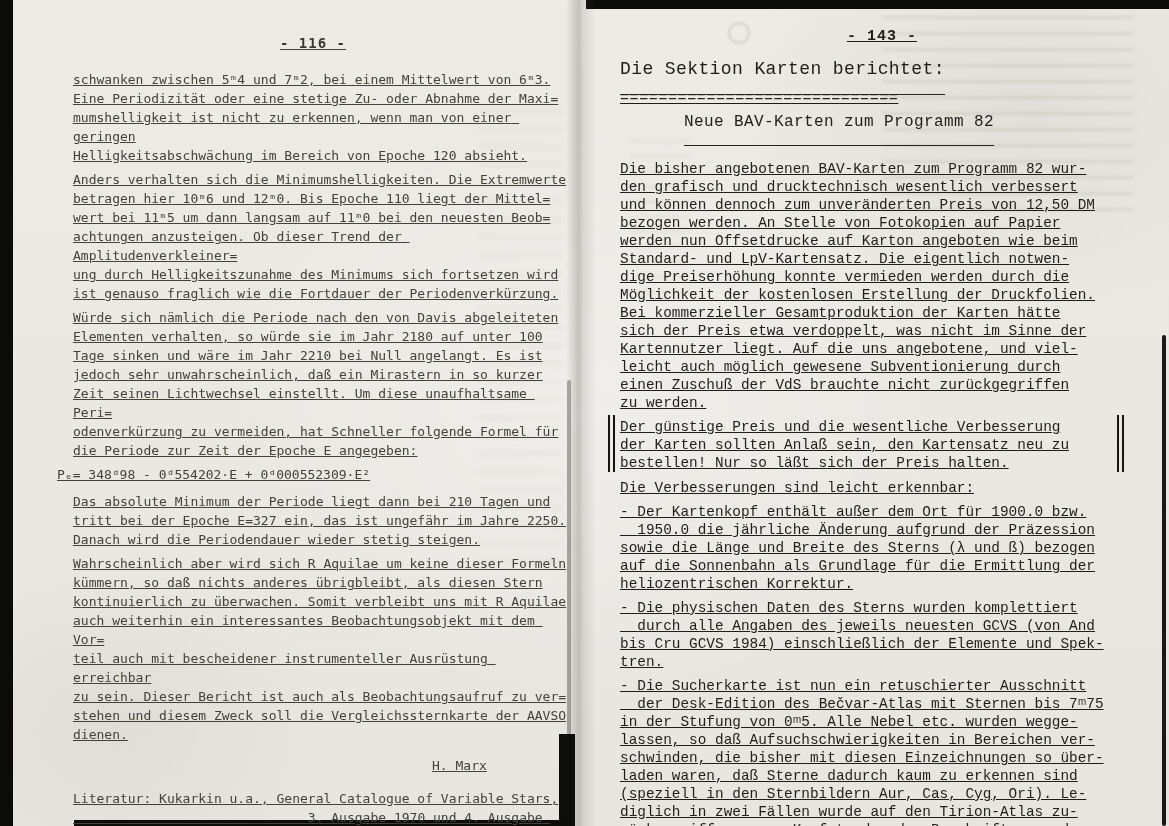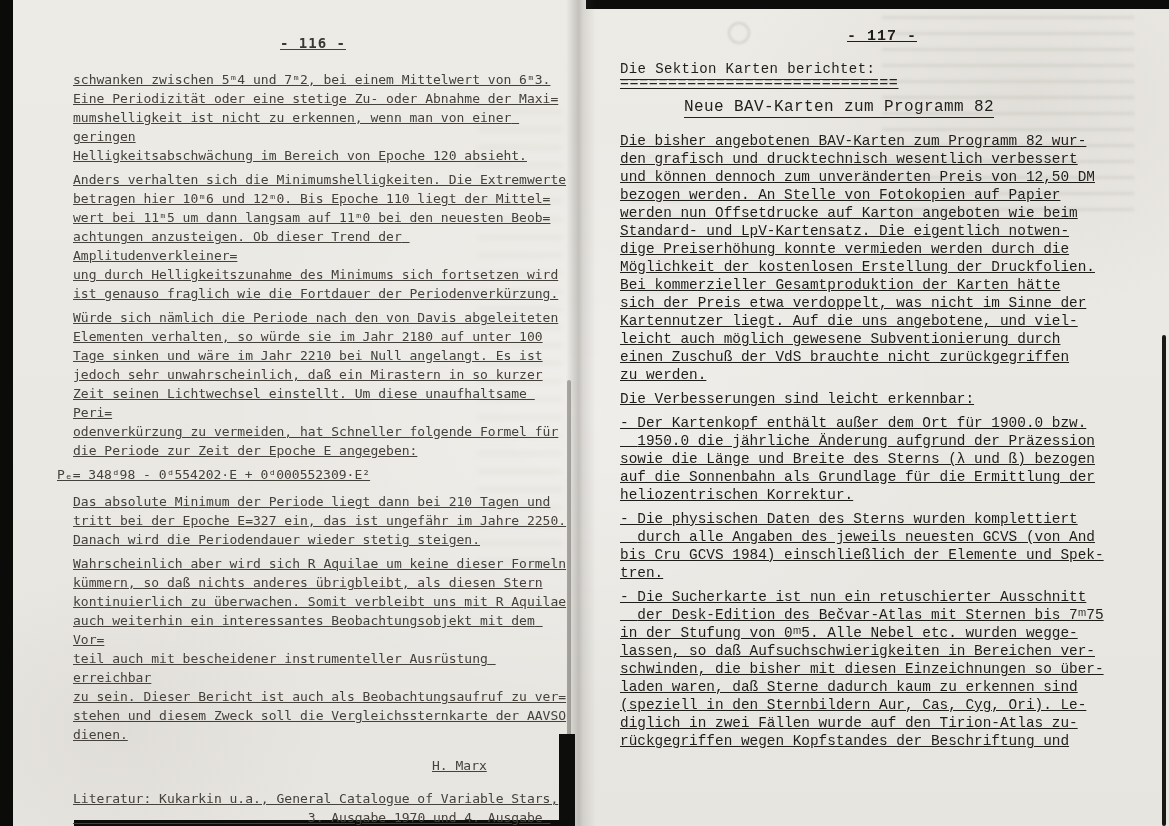--- a/index.html
+++ b/index.html
@@ -48,28 +48,28 @@
   .page-right .para { margin:0 0 6px 0; }
   .pagenum { text-align:center; font-weight:bold; letter-spacing:1px; }
   .page-left  .pagenum { margin-bottom:17px; font-size:14px; color:#3b3833; }
   .page-right .pagenum { margin-bottom:14px; font-size:15px; }
   .formula { margin:2px 0 8px 0; }
   .signature { margin:12px 0 10px 375px; }
   .literature { margin-top:14px; }
   
   .heading-wrap { margin:0 0 8px 0; }
   .heading {
-    display:inline-block; font-size:14px; letter-spacing:0.4px;
-    border-bottom:1.5px solid #24221e; padding-bottom:1px;
+    display:inline-block; font-size:18px; letter-spacing:0.4px;
+    border-bottom:1.5px solid #24221e; padding-bottom:16px;
   }
   .heading-eq { font-size:15px; line-height:7px; height:8px; letter-spacing:0.6px; overflow:visible; color:#24221e; }
   .subheading-wrap { margin:10px 0 14px 64px; }
   .subheading {
     display:inline-block; font-size:16px; letter-spacing:0.4px;
-    border-bottom:1.5px solid #24221e; padding-bottom:1px;
+    border-bottom:1.5px solid #24221e; padding-bottom:14px;
   }
   
   .highlight { position:relative; margin:4px 0 7px 0; }
   .hl-text { margin:0; }
   .hl-mark {
     position:absolute; top:-3px; bottom:0; width:7px;
     border-left:2.5px solid #17150f; border-right:2.5px solid #17150f;
   }
   .hl-left  { left:-12px; }
   .hl-right { left:497px; }
@@ -125,21 +125,21 @@
     <div class="signature">H. Marx</div>
     <div class="para literature">Literatur: Kukarkin u.a., General Catalogue of Variable Stars,
                               3. Ausgabe 1970 und 4. Ausgabe 1985
            Prager, Geschichte und Literatur des Lichtwechsels
                  der Veränderlichen Sterne, Berlin 1934
            Journal of the AAVSO, Vol. 11, No. 1, 1982
            Campbell, Studies of Long Period Variables, 1955</div>
   </section>
 
   <section class="page page-right">
-    <div class="pagenum">- 117 -</div>
+    <div class="pagenum">- 143 -</div>
 
     <div class="heading-wrap">
       <span class="heading">Die Sektion Karten berichtet:</span>
       <div class="heading-eq">=============================</div>
     </div>
 
     <div class="subheading-wrap">
       <span class="subheading">Neue BAV-Karten zum Programm 82</span>
     </div>
 
@@ -151,20 +151,27 @@
 Standard- und LpV-Kartensatz. Die eigentlich notwen-
 dige Preiserhöhung konnte vermieden werden durch die
 Möglichkeit der kostenlosen Erstellung der Druckfolien.
 Bei kommerzieller Gesamtproduktion der Karten hätte
 sich der Preis etwa verdoppelt, was nicht im Sinne der
 Kartennutzer liegt. Auf die uns angebotene, und viel-
 leicht auch möglich gewesene Subventionierung durch
 einen Zuschuß der VdS brauchte nicht zurückgegriffen
 zu werden.</p>
 
+    <div class="highlight">
+      <div class="hl-mark hl-left"></div>
+      <p class="para hl-text">Der günstige Preis und die wesentliche Verbesserung
+der Karten sollten Anlaß sein, den Kartensatz neu zu
+bestellen! Nur so läßt sich der Preis halten.</p>
+      <div class="hl-mark hl-right"></div>
+    </div>
 
     <p class="para">Die Verbesserungen sind leicht erkennbar:</p>
     <p class="para bullet">- Der Kartenkopf enthält außer dem Ort für 1900.0 bzw.
   1950.0 die jährliche Änderung aufgrund der Präzession
 sowie die Länge und Breite des Sterns (λ und ß) bezogen
 auf die Sonnenbahn als Grundlage für die Ermittlung der
 heliozentrischen Korrektur.</p>
     <p class="para bullet">- Die physischen Daten des Sterns wurden komplettiert
   durch alle Angaben des jeweils neuesten GCVS (von And
 bis Cru GCVS 1984) einschließlich der Elemente und Spek-

